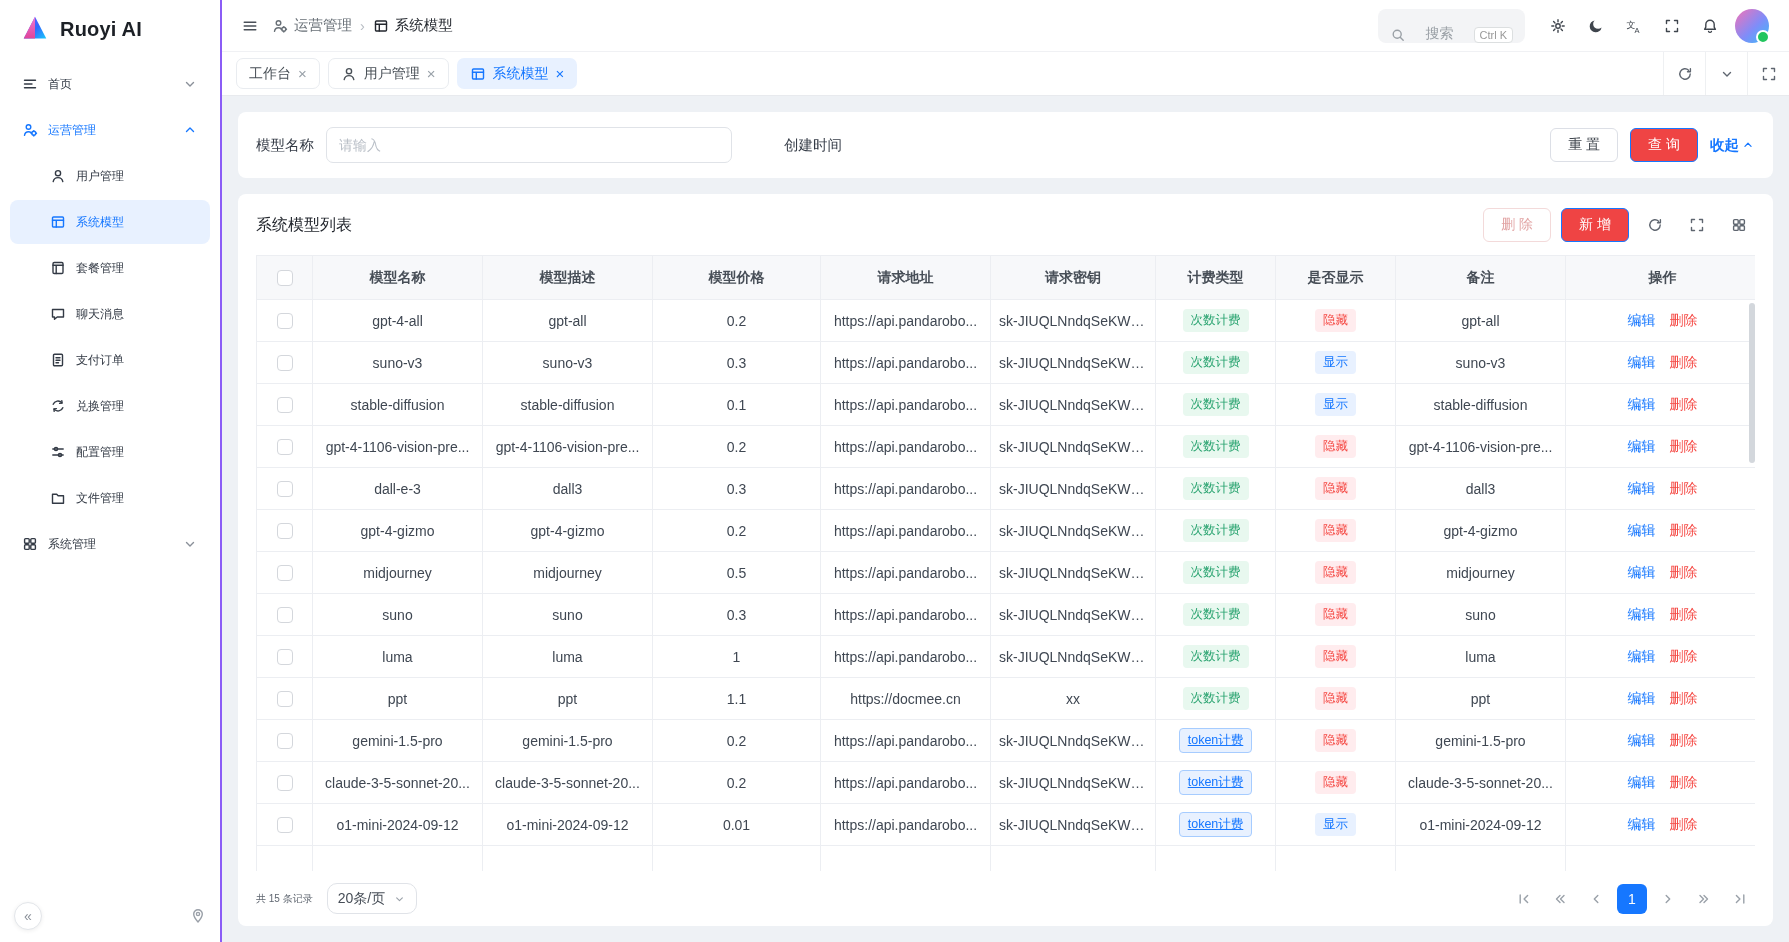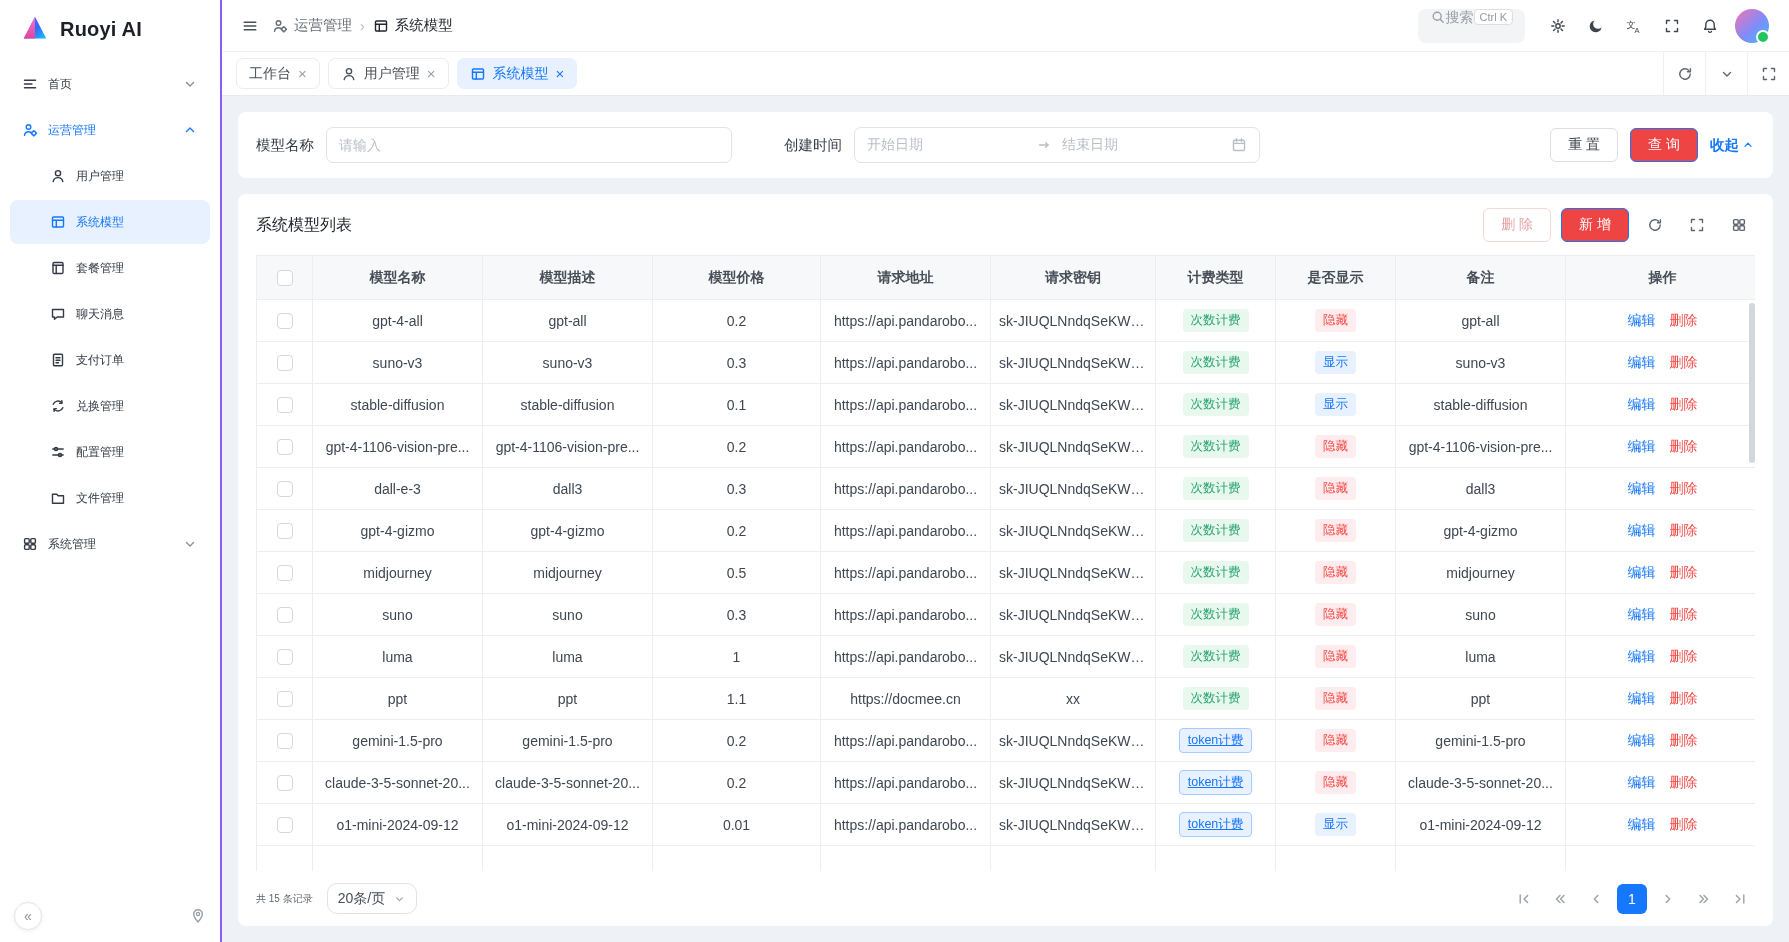--- a/index.html
+++ b/index.html
@@ -33,21 +33,21 @@
   .main{flex:1;display:flex;flex-direction:column;min-width:0;}
 
   .topbar{height:52px;background:#fff;display:flex;align-items:center;gap:14px;padding:0 20px;
           border-bottom:1px solid #f0f1f4;}
   .hamburger{color:#4a5058;cursor:pointer;}
   .breadcrumb{display:flex;align-items:center;gap:8px;color:#697077;font-size:14.5px;}
   .bc-item{display:flex;align-items:center;gap:6px;cursor:pointer;}
   .bc-item:last-child{color:#23272e;}
   .bc-sep{color:#b7bcc3;}
   .topbar-right{margin-left:auto;display:flex;align-items:center;gap:8px;}
-  .search-pill{display:flex;align-items:flex-start;gap:0;background:#f3f4f6;border-radius:8px;height:34px;
+  .search-pill{display:flex;align-items:flex-end;gap:20px;background:#f3f4f6;border-radius:8px;height:34px;
                padding:0 12px;color:#9aa0a6;font-size:14px;cursor:pointer;margin-right:8px;}
   .kbd{border:1px solid #dcdfe0;background:#fff;border-radius:4px;font-size:11px;padding:1px 5px;color:#999;}
   .hbtn{width:34px;height:34px;border:none;background:transparent;border-radius:8px;color:#3f454d;
         display:flex;align-items:center;justify-content:center;cursor:pointer;}
   .avatar{width:34px;height:34px;border-radius:50%;position:relative;cursor:pointer;flex:none;
           background:linear-gradient(135deg,#f472b6 0%,#818cf8 55%,#38bdf8 100%);}
   .avatar::after{content:'';position:absolute;right:-1px;bottom:-1px;width:10px;height:10px;border-radius:50%;
                  background:#22c55e;border:2px solid #fff;}
 
   .tabbar{height:44px;background:#fff;border-bottom:1px solid #e8eaee;display:flex;align-items:center;
@@ -426,36 +426,20 @@
     <div class="content">
 
       <section class="filter-card">
         <div class="f-group">
           <span class="f-label">模型名称</span>
           <input class="f-input" placeholder="请输入" style="">
         </div>
         <div class="f-gap"></div>
         <div class="f-group">
           <span class="f-label">创建时间</span>
-          <div class="date-range">
-            <span class="ph">开始日期</span>
-            <span class="icon">
-                <svg viewBox="0 0 16 16" width="16" height="16" fill="none" stroke="currentColor" stroke-width="1.4" stroke-linecap="round" stroke-linejoin="round">
-                  <path d="M3.5 8h8.5"></path>
-                  <path d="M9.7 5.7L12 8l-2.3 2.3"></path>
-                </svg>
-              </span>
-            <span class="ph end">结束日期</span>
-            <span class="icon">
-                <svg viewBox="0 0 16 16" width="16" height="16" fill="none" stroke="currentColor" stroke-width="1.4" stroke-linecap="round" stroke-linejoin="round">
-                  <rect x="2.5" y="3.2" width="11" height="10.3" rx="1.2"></rect>
-                  <path d="M2.5 6.4h11M5.5 1.8v2.8M10.5 1.8v2.8"></path>
-                </svg>
-              </span>
-          </div>
         </div>
         <div class="filter-actions">
           <button class="btn">重 置</button>
           <button class="btn primary">查 询</button>
           <span class="collapse-link">
             <span>收起</span>
             <span class="icon">
                 <svg viewBox="0 0 16 16" width="16" height="16" fill="none" stroke="currentColor" stroke-width="1.4" stroke-linecap="round" stroke-linejoin="round">
                   <path d="M4.5 9.5L8 6l3.5 3.5"></path>
                 </svg>

